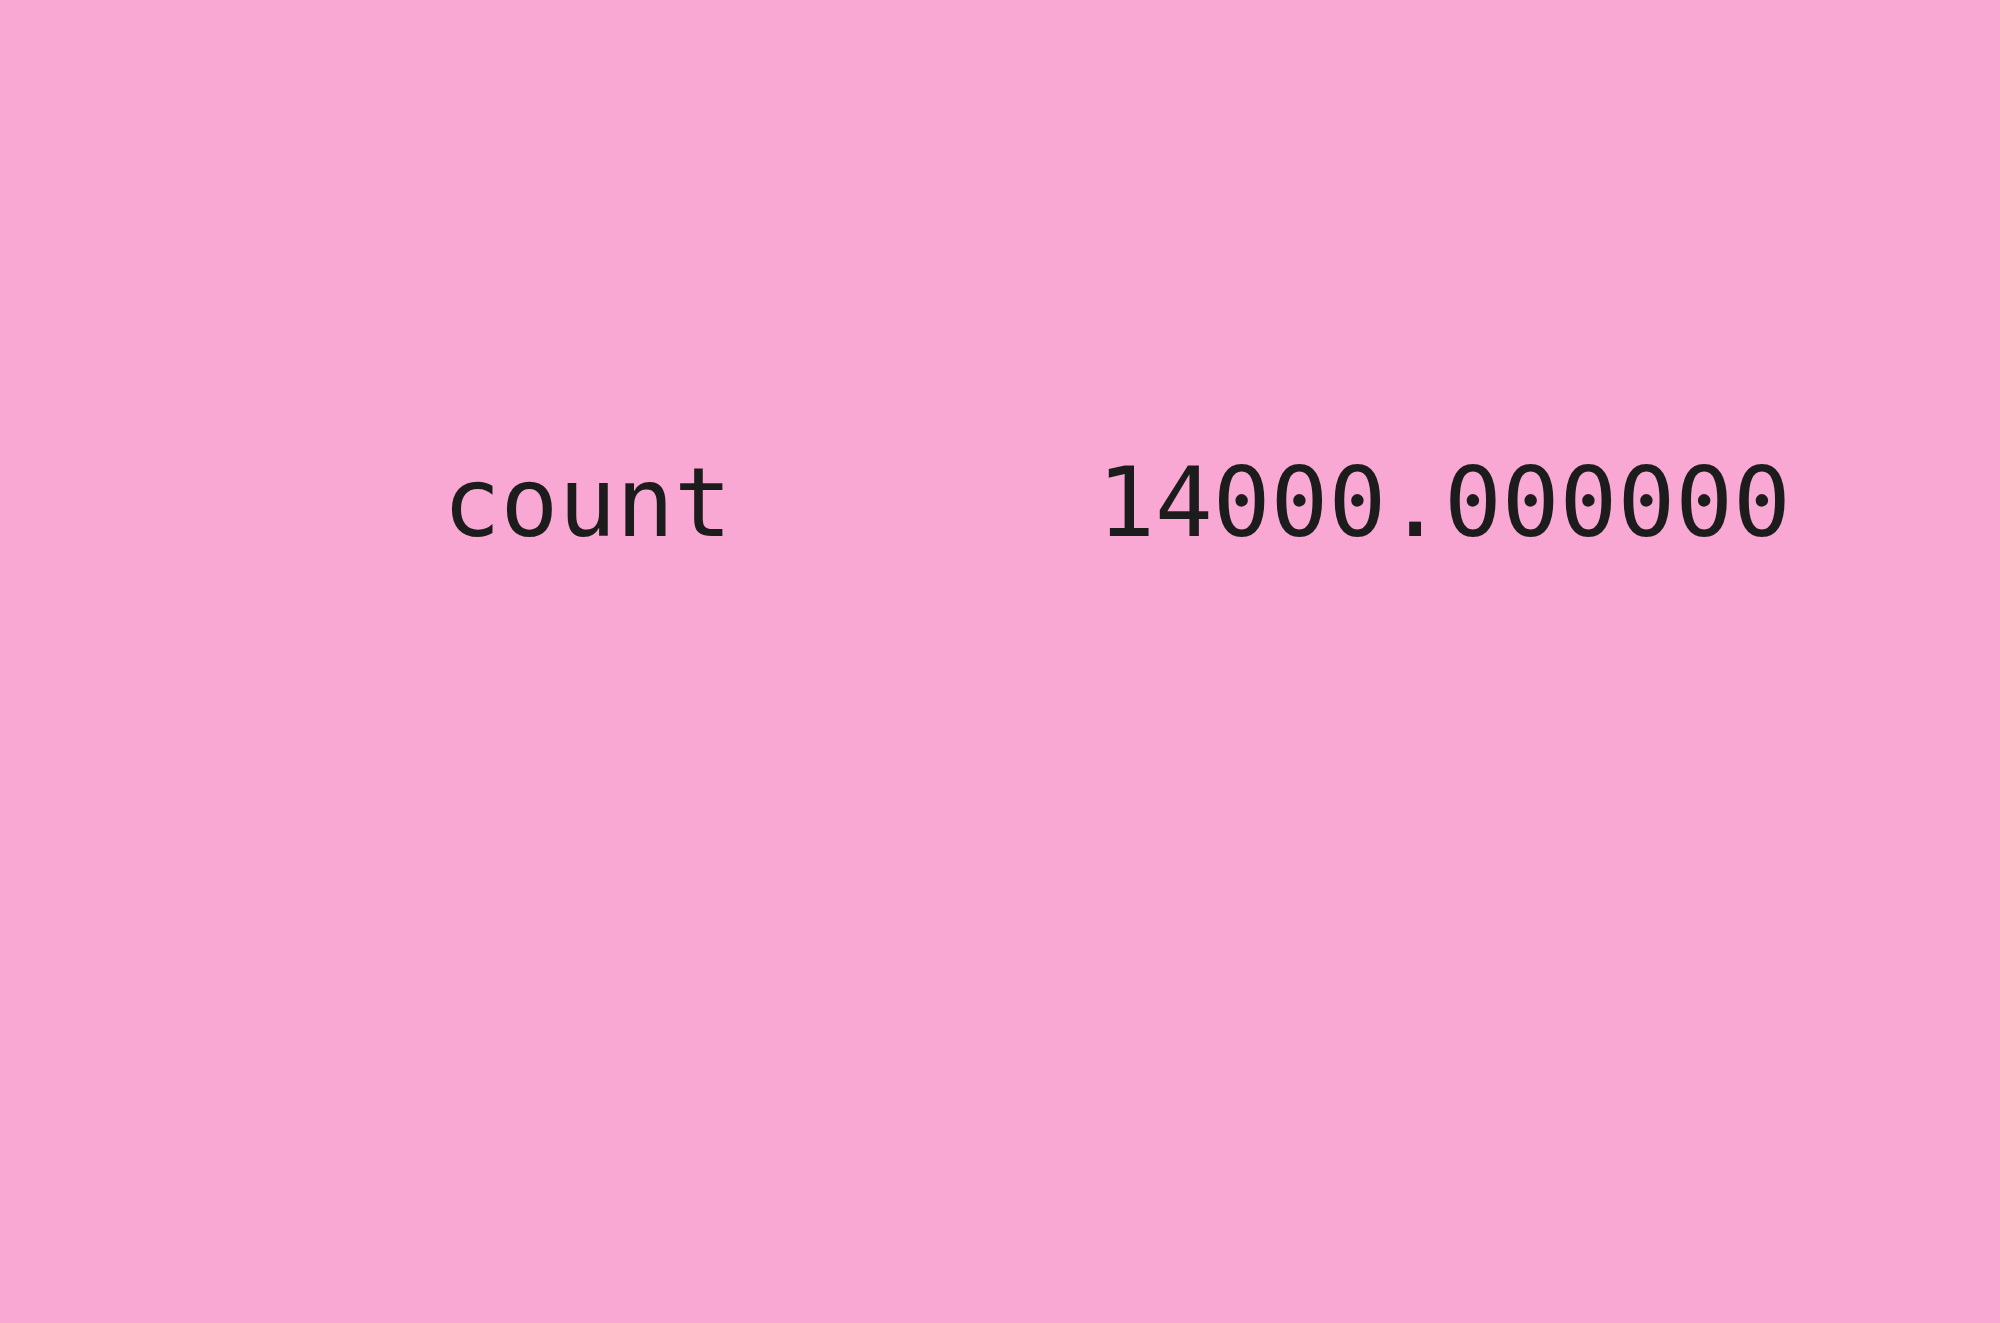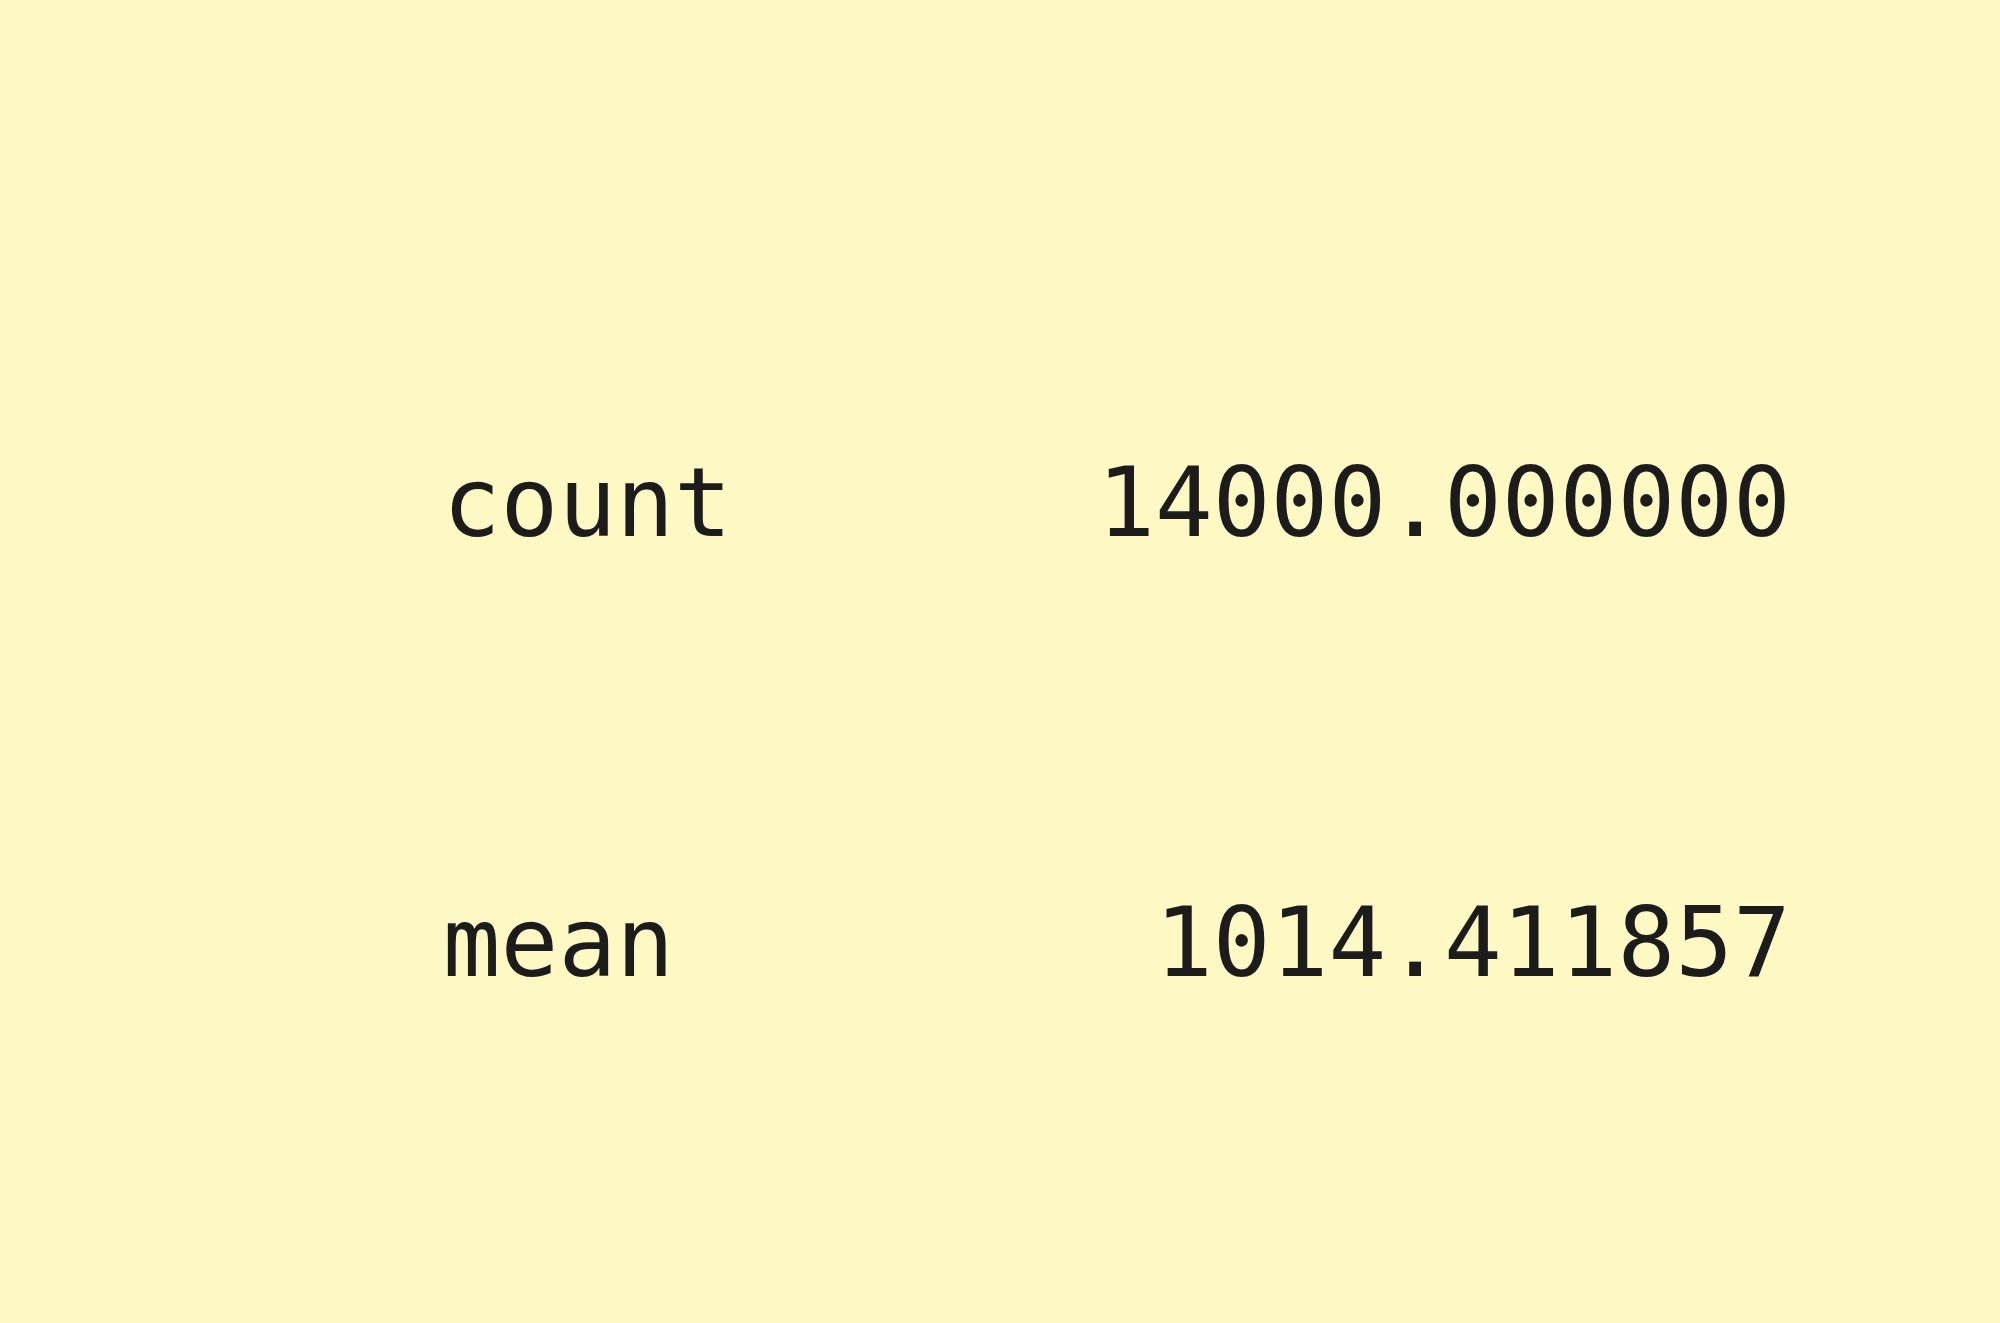--- a/index.html
+++ b/index.html
@@ -13,21 +13,21 @@
     overflow: hidden;
     font-family: "DejaVu Sans Mono", monospace;
   }
 
   #describe-output {
     position: absolute;
     left: 0;
     top: 0;
     width: 2000px;
     height: 1323px;
-    background: #fef9c3;
+    background: #f9a8d4;
     box-sizing: border-box;
     padding: 0;
   }
 
   .series-block {
     position: absolute;
     left: 96px;
     top: 8px;
     font-family: "DejaVu Sans Mono", monospace;
     font-size: 96px;
@@ -59,23 +59,20 @@
 </head>
 <body>
 
 <div id="describe-output">
   <div class="series-block">
 
     <div class="stat-row">
       <span class="stat-label">count</span><span class="stat-value">14000.000000</span>
     </div>
 
-    <div class="stat-row">
-      <span class="stat-label">mean</span><span class="stat-value">1014.411857</span>
-    </div>
 
     <div class="stat-row">
       
     </div>
 
     
 
     
 
     

